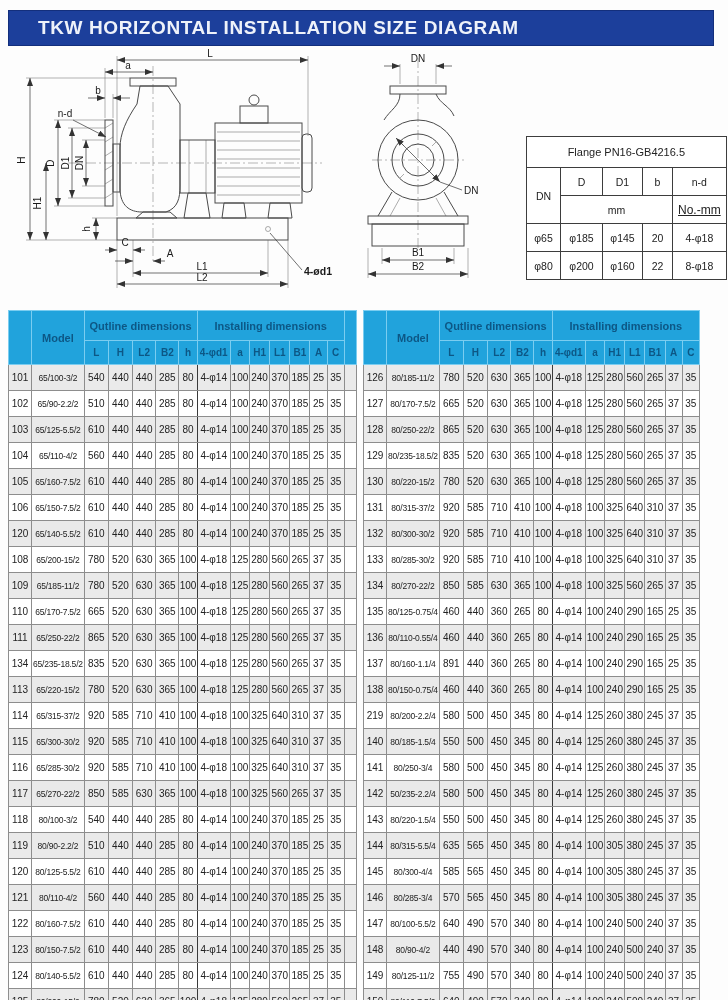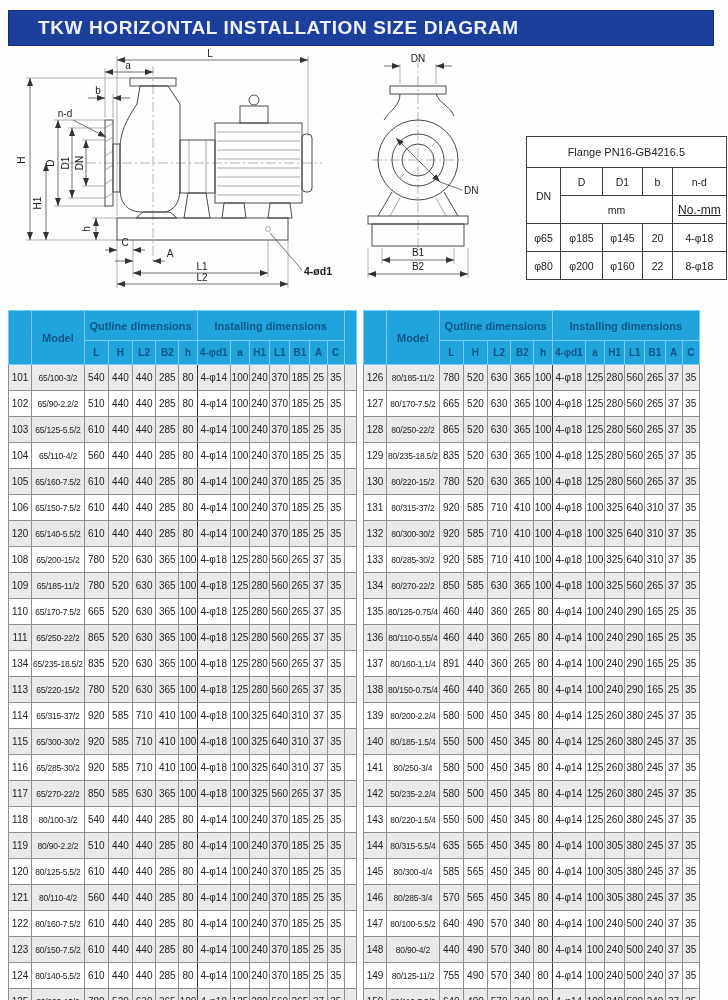--- a/index.html
+++ b/index.html
@@ -948,21 +948,21 @@
             <td>80</td>
             <td>4-φ14</td>
             <td>100</td>
             <td>240</td>
             <td>290</td>
             <td>165</td>
             <td>25</td>
             <td>35</td>
           </tr>
           <tr>
-            <td>139</td>
+            <td>219</td>
             <td>80/200-2.2/4</td>
             <td>580</td>
             <td>500</td>
             <td>450</td>
             <td>345</td>
             <td>80</td>
             <td>4-φ14</td>
             <td>125</td>
             <td>260</td>
             <td>380</td>

